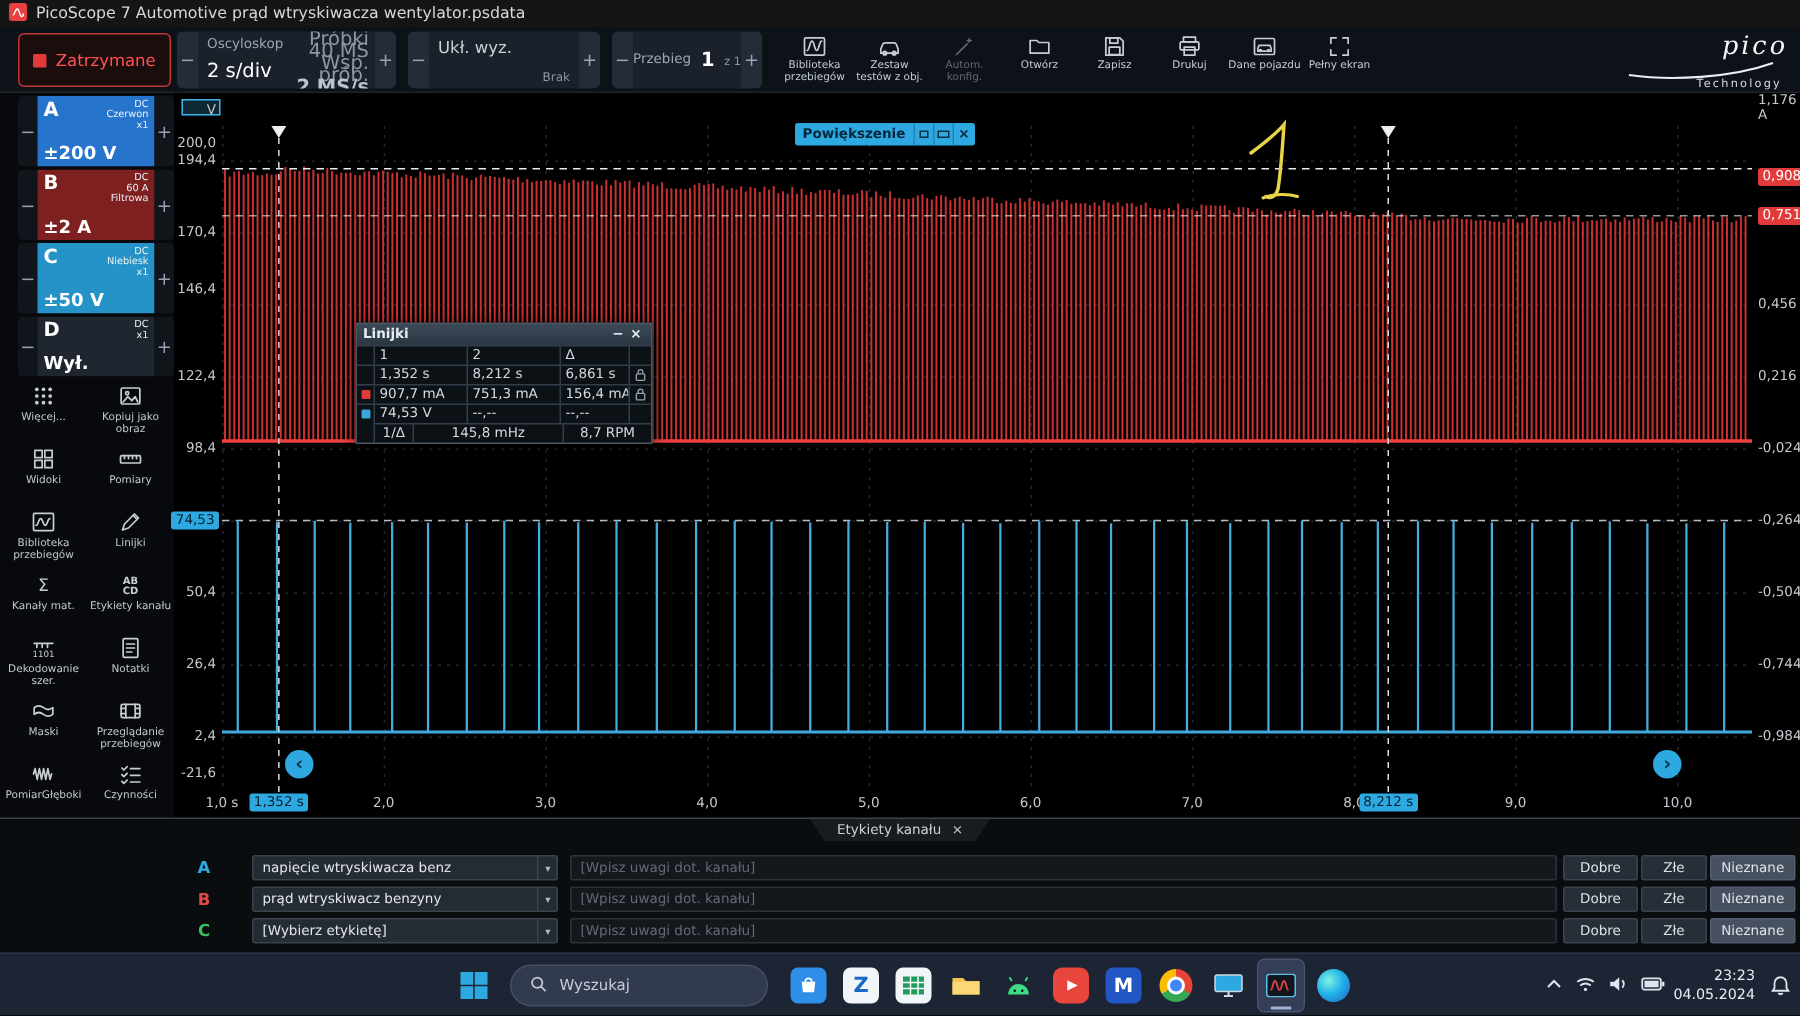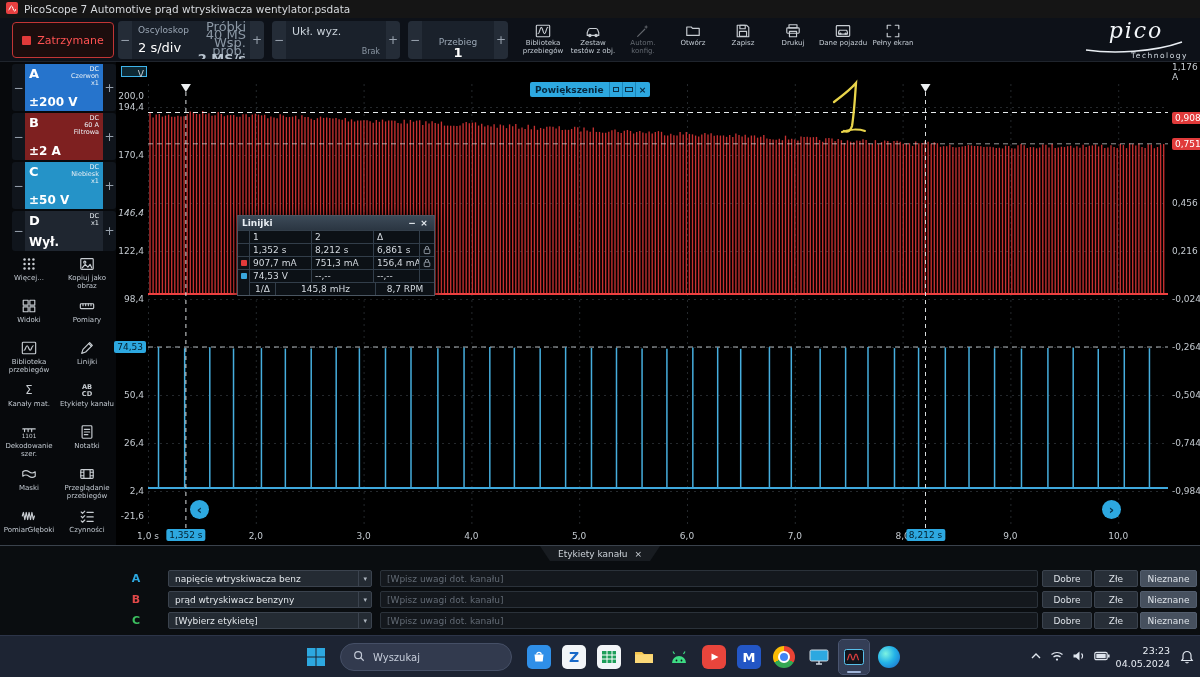--- a/index.html
+++ b/index.html
@@ -23,32 +23,32 @@
 #g-osc{left:118px;width:146px}
 #g-trig{left:272px;width:128px}
 #g-wav{left:408px;width:100px}
 .gcol{padding:4px 2px 4px 6px;display:flex;flex-direction:column;justify-content:space-between}
 .glabel{font-size:9px;color:#9aa6b4}
 .gvalue{font-size:13px;font-weight:normal;color:#fff}
 .gcol2{padding:2px 4px;font-size:13px;line-height:8px;text-align:right;color:#8b97a4}
 .gcol2 .b{font-weight:bold;color:#b9c4cf}
 .trg-label{position:absolute;top:4px;left:6px;font-size:11px;color:#c9d1d9}
 .trg-value{position:absolute;bottom:3px;right:6px;font-size:8px;color:#8b97a4}
-.wvcol{flex:1;display:flex;flex-direction:column;align-items:center;justify-content:space-between;padding:16px 0}
+.wvcol{flex:1;display:flex;align-items:center;justify-content:space-between;padding:2px 0}
 .wv-label{font-size:9px;color:#9aa6b4}
 .wv-value{font-size:13px;font-weight:bold;color:#fff;line-height:11px}
 .wv-of{font-size:7.5px;color:#8b97a4}
 #toolbar-buttons{position:absolute;left:518px;top:1px;display:flex}
 .iconbtn{width:50px;height:42px;display:flex;flex-direction:column;align-items:center;padding-top:3px;gap:1px}
 .iconbtn.dim{opacity:.45}
 .tbico{height:17px;display:flex;align-items:center}
 .tblabel{font-size:7px;line-height:7.5px;text-align:center;color:#c4ccd4}
 #logo{position:absolute;right:8px;top:1px;width:112px;height:42px}
-.brand{text-align:center;font-family:"DejaVu Serif","Liberation Serif",serif;font-style:italic;
-  font-size:22px;line-height:24px;color:#f4f7fa;letter-spacing:2px}
+.brand{text-align:right;font-family:"DejaVu Serif","Liberation Serif",serif;font-style:italic;
+  font-size:17px;line-height:24px;color:#f4f7fa;letter-spacing:2px}
 .swoosh{position:absolute;left:4px;top:22px}
 .sub{position:absolute;right:4px;top:32px;font-size:7.5px;letter-spacing:1.5px;color:#d5dde4}
 
 
 #channels{position:absolute;left:0;top:62px;width:116px;height:190px;background:#07090c}
 .chan{position:absolute;left:12px;width:104px;display:flex;border-radius:3px;overflow:hidden}
 .cstep{width:13px;background:#10151c;color:#98a2ae;font-size:12px;border:none;font-family:inherit;
   display:flex;align-items:center;justify-content:center}
 .cbody{flex:1;padding:2px 4px;display:flex;flex-direction:column;color:#fff}
 .cb-top{display:flex;justify-content:space-between}
@@ -906,21 +906,21 @@
     <svg id="annotation" width="60" height="64" viewBox="0 0 60 64">
       <path d="M12 24 C20 18 29 11 34 5 C33 20 32 36 30 48 C29 52 26 55 22 53" stroke="#e8d44a" stroke-width="2.3" fill="none" stroke-linecap="round"></path>
       <path d="M20 54 C27 51 37 51 43 53" stroke="#e8d44a" stroke-width="2" fill="none" stroke-linecap="round"></path>
     </svg>
 
     <div id="yleft">
         <div class="yt" style="top: 12px;">V</div>
         <div class="yt" style="top: 34px; margin-left: 44px;">200,0</div>
         <div class="yt" style="top: 45px;">194,4</div>
         <div class="yt" style="top: 93px;">170,4</div>
-        <div class="yt" style="top: 151px; font-style: italic;">146,4</div>
+        <div class="yt" style="top: 131px;">146,4</div>
         <div class="yt" style="top: 189px;">122,4</div>
         <div class="yt" style="top: 237px;">98,4</div>
         <div class="yt" style="top: 333px;">50,4</div>
         <div class="yt" style="top: 381px;">26,4</div>
         <div class="yt" style="top: 429px;">2,4</div>
         <div class="yt" style="top: 454px;">-21,6</div>
         <div class="badge blue" style="top: 285px;">74,53</div>
       </div>
     <div id="yright">
         <div class="yt" style="top: 5px;">1,176</div>

